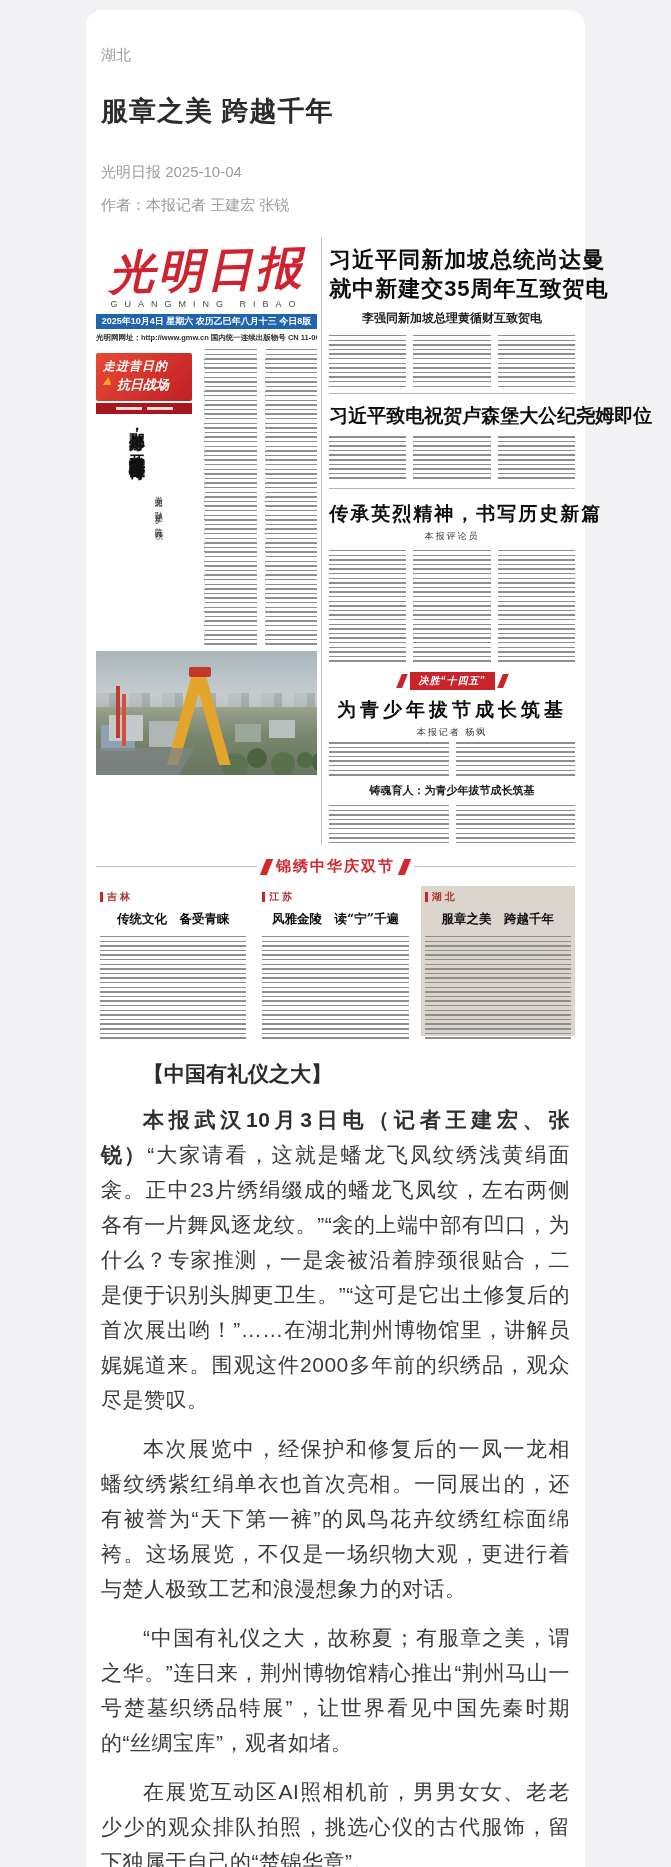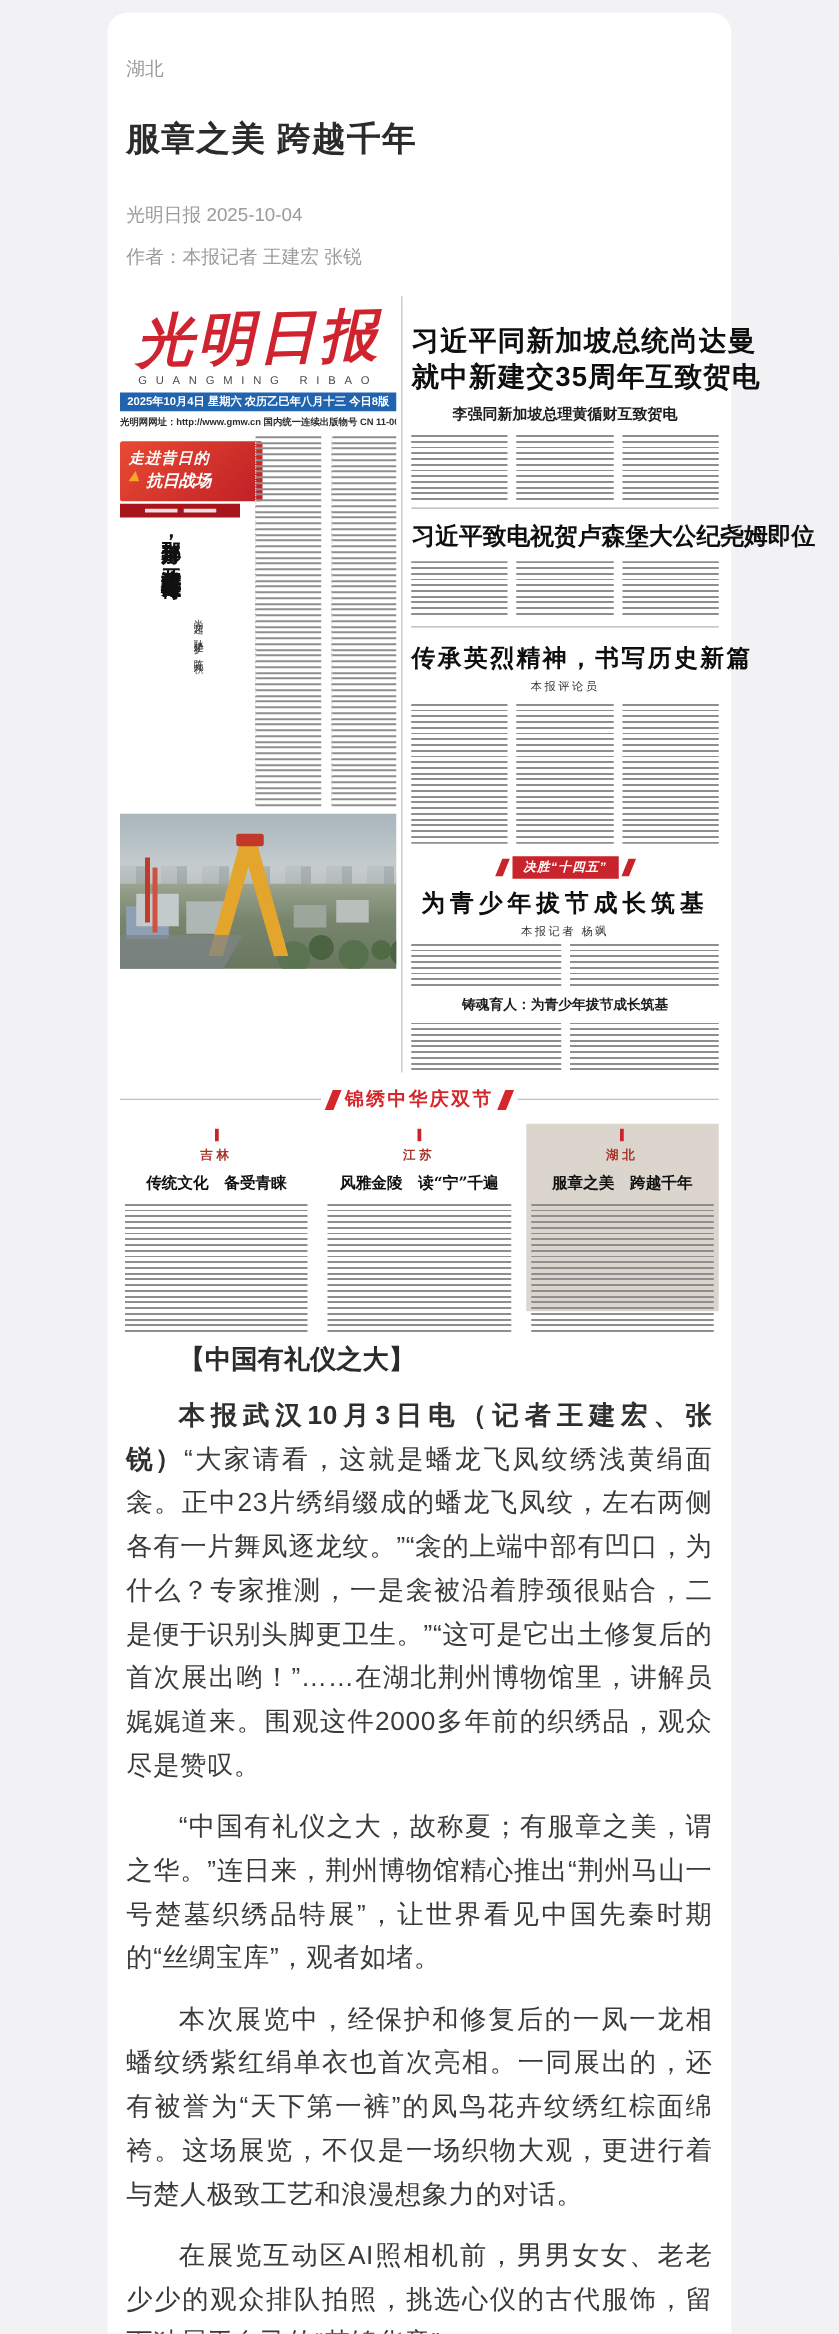--- a/index.html
+++ b/index.html
@@ -36,21 +36,21 @@
   .infoline{font-size:7.5px;color:#2e2e2e;font-weight:bold;text-align:center;margin-top:4px;
     white-space:nowrap;overflow:hidden;}
 
   .fill{background:repeating-linear-gradient(180deg,#8e8e8e 0 1.5px,rgba(0,0,0,0) 1.5px 4.6px);}
   .cols{display:flex;gap:7px;}
   .col{flex:1;}
   .rule{border:none;border-top:1px solid #b3b3b3;margin:6px 0;}
 
   .story-area{position:relative;height:300px;margin-top:6px;}
   .promo{
-    position:absolute;left:0;top:4px;width:114px;height:48px;border-radius:2px;
+    position:absolute;left:0;top:4px;width:96px;height:48px;border-radius:2px;
     background:linear-gradient(135deg,#e84a33,#c01f25);color:#fff;box-sizing:border-box;
     padding:5px 5px 0 7px;overflow:hidden;
   }
   .promo-l1{font-size:12px;font-weight:bold;font-style:italic;letter-spacing:1px;}
   .promo-l2{font-size:13px;font-weight:bold;font-style:italic;padding-left:14px;margin-top:1px;position:relative;}
   .promo-arrow{position:absolute;left:2px;top:2px;width:0;height:0;
     border-left:7px solid #f5a623;border-top:5px solid transparent;border-bottom:5px solid transparent;
     transform:rotate(35deg);}
   .promo-strip{position:absolute;left:0;top:54px;width:96px;height:11px;background:#a8151c;
     display:flex;align-items:center;justify-content:center;gap:5px;}
@@ -76,42 +76,42 @@
   .photo .trees{position:absolute;right:2%;bottom:6%;width:16px;height:16px;border-radius:50%;background:#4e6b42;
     box-shadow:-22px 4px 0 4px #55714a,-48px -2px 0 2px #47613c,-70px 6px 0 5px #5a7350,18px 2px 0 3px #47613c;opacity:.9;}
   .photo .crane{position:absolute;left:9%;top:28%;width:4px;height:52px;background:#c23a2c;box-shadow:6px 8px 0 #d0513f;}
   .photo .tower{
     position:absolute;left:32%;bottom:8%;width:64px;height:92px;background:#e3a52b;
     clip-path:polygon(50% 0,60% 0,100% 100%,82% 100%,50% 22%,18% 100%,0 100%,40% 0);
   }
   .photo .tower-cap{position:absolute;left:calc(32% + 22px);bottom:calc(8% + 88px);width:22px;height:10px;background:#c2392b;border-radius:2px;}
   .photo .road{position:absolute;left:-6%;bottom:-4%;width:46%;height:26%;background:#7e8487;transform:skewX(-30deg);opacity:.75;}
 
-  .h1{font-size:22px;font-weight:bold;text-align:center;line-height:29px;letter-spacing:1px;margin-top:21px;color:#0e0e0e;white-space:nowrap;}
+  .h1{font-size:22px;font-weight:bold;text-align:center;line-height:29px;letter-spacing:1px;margin-top:8px;color:#0e0e0e;white-space:nowrap;}
   .h1sub{font-size:12px;font-weight:bold;text-align:center;margin-top:7px;white-space:nowrap;}
   .h2{font-size:19px;font-weight:bold;text-align:center;margin:9px 0 7px;white-space:nowrap;color:#0e0e0e;}
   .h3{font-family:"DejaVu Serif","Liberation Serif",serif;font-size:19px;font-weight:bold;text-align:center;
     letter-spacing:2px;margin:12px 0 3px;white-space:nowrap;color:#0e0e0e;}
   .smallby{font-size:9px;text-align:center;color:#333;margin-bottom:7px;letter-spacing:2px;}
   .badge-row{display:flex;justify-content:center;align-items:center;gap:5px;margin-top:10px;}
   .slash{width:6px;height:14px;background:#c9242b;transform:skewX(-22deg);}
   .badge{background:#c9242b;color:#fff;font-size:10px;font-weight:bold;font-style:italic;padding:2px 9px;letter-spacing:1px;}
   .h4{font-family:"DejaVu Serif","Liberation Serif",serif;font-size:19px;font-weight:bold;text-align:center;
     letter-spacing:4px;margin:7px 0 3px;white-space:nowrap;color:#0e0e0e;}
   .subhead{font-family:"DejaVu Serif","Liberation Serif",serif;font-size:11px;font-weight:bold;text-align:center;margin:7px 0;}
 
   .banner-row{display:flex;align-items:center;gap:6px;margin-top:12px;}
   .banner-line{flex:1;height:1px;background:#c0c0c0;}
   .banner-text{color:#d5262c;font-size:15px;font-weight:bold;letter-spacing:2px;white-space:nowrap;}
   .bslash{width:7px;height:16px;background:#d5262c;transform:skewX(-22deg);}
 
   .region-row{display:flex;gap:8px;margin-top:10px;height:150px;}
   .region-col{flex:1;box-sizing:border-box;padding:4px 4px 0 4px;}
   .region-col.hl{background:#dbd5ce;}
-  .region-label{display:flex;align-items:center;gap:4px;font-size:10px;font-weight:bold;color:#a83228;letter-spacing:3px;flex-direction:column;}
+  .region-label{display:flex;align-items:center;gap:4px;font-size:10px;font-weight:bold;color:#a83228;letter-spacing:3px;}
   .region-label i{display:block;width:3px;height:10px;background:#c9242b;}
   .region-head{font-family:"DejaVu Serif","Liberation Serif",serif;font-size:12.5px;font-weight:bold;text-align:center;
     margin:7px 0 8px;white-space:nowrap;color:#111;}
   .region-fill{height:104px;}
 
   
   .section-tag{font-size:21px;font-weight:bold;color:#2b2b2b;margin-top:24px;text-indent:2em;padding:0 5px;}
   .article p{
     font-size:21px;color:#3a3a3a;line-height:35px;text-indent:2em;text-align:justify;
     margin:14px 0 0 0;padding:0 5px;letter-spacing:0.5px;
@@ -244,19 +244,19 @@
           </div>
         <div class="region-head">服章之美　跨越千年</div>
         <div class="region-fill fill"></div>
       </div>
     </div>
   </div>
 
   <div class="article">
     <div class="section-tag">【中国有礼仪之大】</div>
     <p><span class="lead">本报武汉10月3日电（记者王建宏、张锐）</span><span>“大家请看，这就是蟠龙飞凤纹绣浅黄绢面衾。正中23片绣绢缀成的蟠龙飞凤纹，左右两侧各有一片舞凤逐龙纹。”“衾的上端中部有凹口，为什么？专家推测，一是衾被沿着脖颈很贴合，二是便于识别头脚更卫生。”“这可是它出土修复后的首次展出哟！”……在湖北荆州博物馆里，讲解员娓娓道来。围观这件2000多年前的织绣品，观众尽是赞叹。</span></p>
+    <p><span>本次展览中，经保护和修复后的一凤一龙相蟠纹绣紫红绢单衣也首次亮相。一同展出的，还有被誉为“天下第一裤”的凤鸟花卉纹绣红棕面绵袴。这场展览，不仅是一场织物大观，更进行着与楚人极致工艺和浪漫想象力的对话。</span></p>
     <p><span>“中国有礼仪之大，故称夏；有服章之美，谓之华。”连日来，荆州博物馆精心推出“荆州马山一号楚墓织绣品特展”，让世界看见中国先秦时期的“丝绸宝库”，观者如堵。</span></p>
-    <p><span>本次展览中，经保护和修复后的一凤一龙相蟠纹绣紫红绢单衣也首次亮相。一同展出的，还有被誉为“天下第一裤”的凤鸟花卉纹绣红棕面绵袴。这场展览，不仅是一场织物大观，更进行着与楚人极致工艺和浪漫想象力的对话。</span></p>
     <p><span>在展览互动区AI照相机前，男男女女、老老少少的观众排队拍照，挑选心仪的古代服饰，留下独属于自己的“楚锦华章”。</span></p>
 
   </div>
 
 </div>
 
 </body></html>

